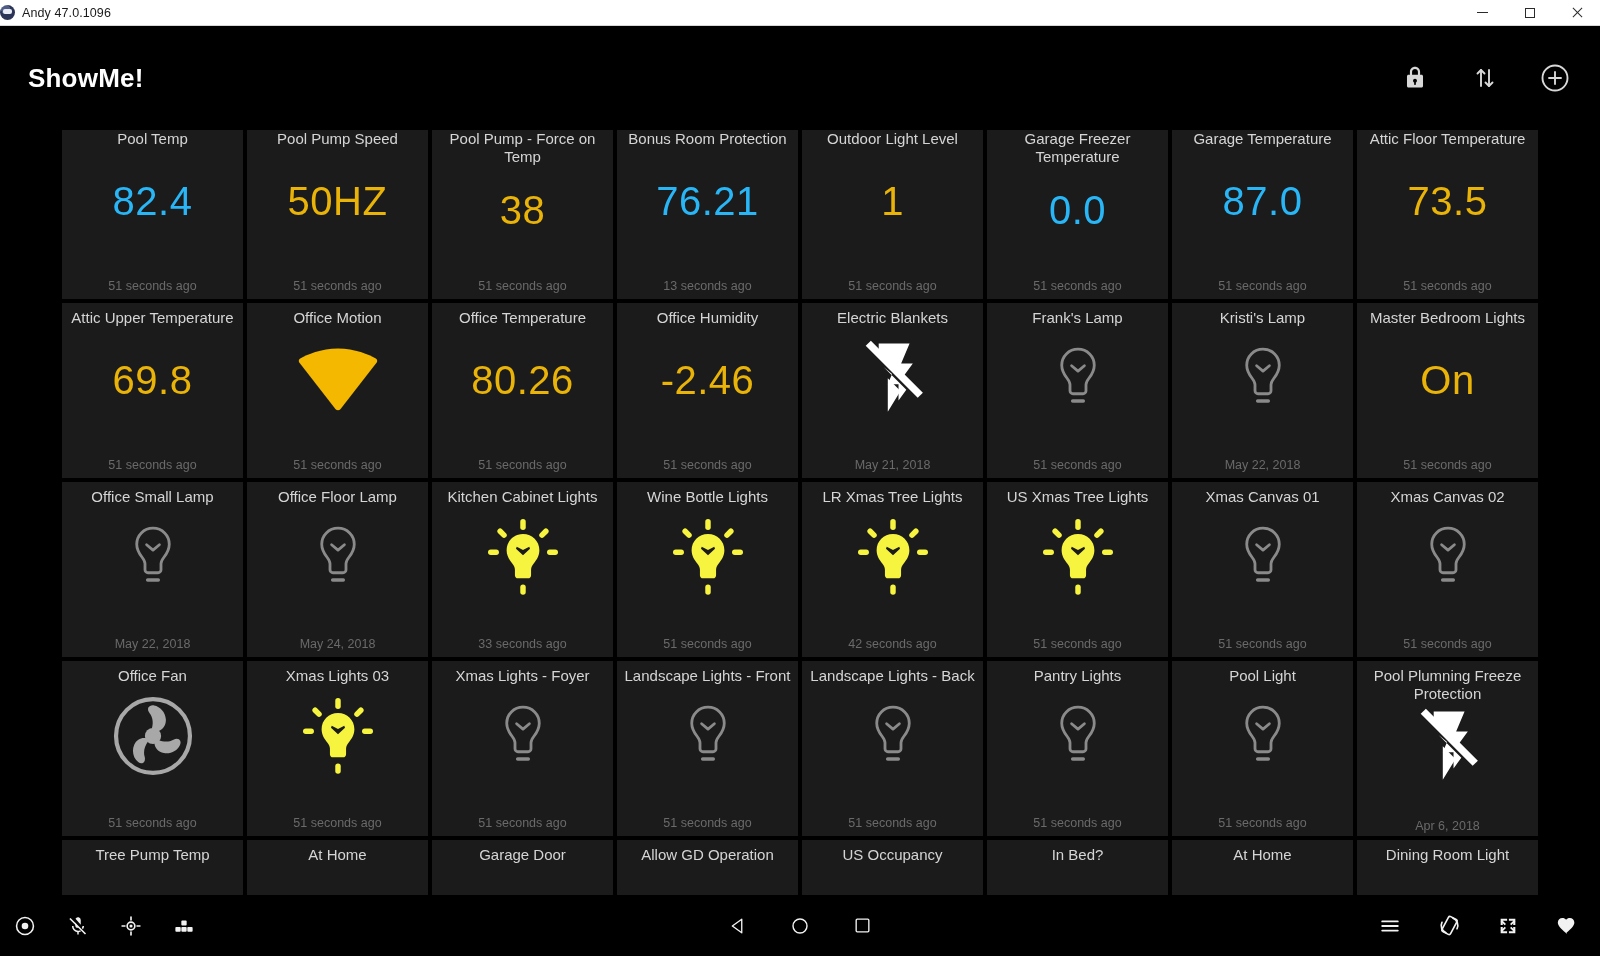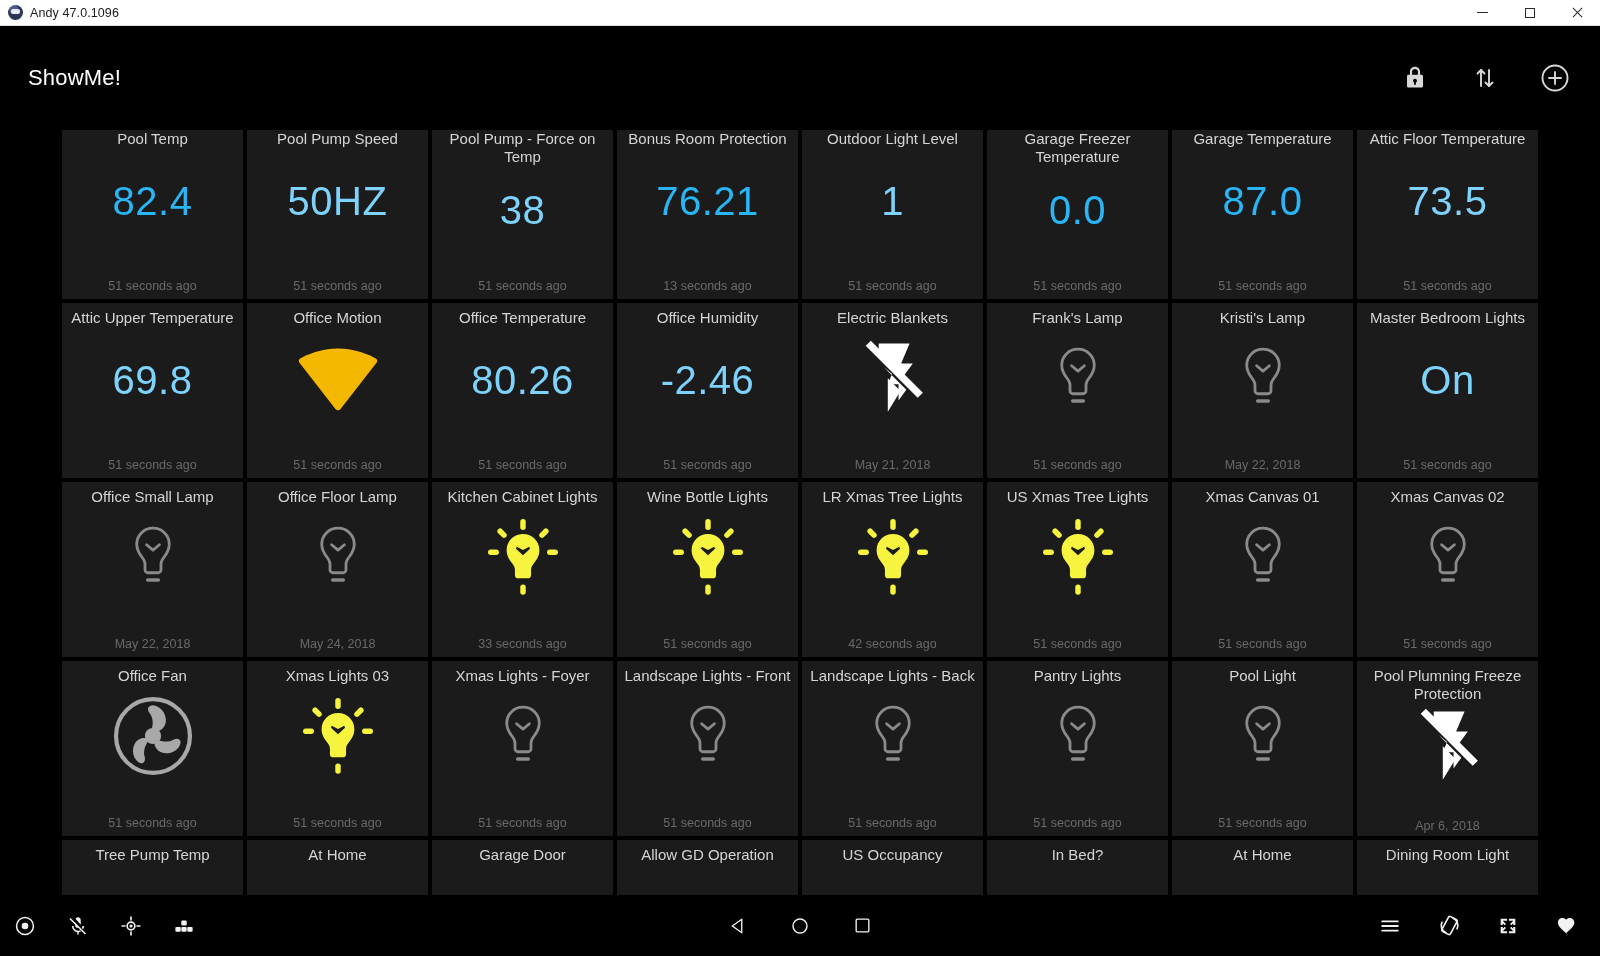--- a/index.html
+++ b/index.html
@@ -10,21 +10,21 @@
     overflow: hidden;
   }
 
   
   .titlebar {
     height: 26px; width: 100%;
     background: #ffffff;
     display: flex; align-items: center;
     border-bottom: 1px solid #d8d8d8;
   }
-  .tb-left { display: flex; align-items: center; gap: 7px; padding-left: 8px; flex: 1; }
+  .tb-left { display: flex; align-items: center; gap: 7px; flex: 1; }
   .tb-appicon {
     width: 15px; height: 15px; border-radius: 50%;
     background: radial-gradient(circle at 38% 30%, #4f5d86 0 32%, #2c3557 33% 100%);
     position: relative;
   }
   .tb-appicon:after {
     content: ""; position: absolute; left: 3px; top: 4px;
     width: 9px; height: 5px; border-radius: 2px;
     background: #e9ecf5;
   }
@@ -46,21 +46,21 @@
   .gl-close:after  { transform: rotate(-45deg); }
 
   
   .app-header {
     height: 104px; width: 100%;
     background: #000;
     display: flex; align-items: center;
     padding: 0 28px 0 28px;
   }
   .app-title {
-    font-size: 22px; font-weight: normal; color: #ffffff;
+    font-size: 26px; font-weight: bold; color: #ffffff;
     letter-spacing: .2px;
   }
   .header-actions { margin-left: auto; display: flex; align-items: center; gap: 36px; }
   .hdr-icon {
     width: 34px; height: 34px;
     display: flex; align-items: center; justify-content: center;
     color: #d8d8d8;
   }
 
   
@@ -91,21 +91,21 @@
     text-align: center; line-height: 18px;
     width: 100%;
     padding: 0 2px;
   }
   .tile-body {
     flex: 1;
     display: flex; align-items: center; justify-content: center;
     width: 100%;
   }
   .tile-value {
-    font-size: 40px; color: #7dd3fc; font-weight: 400;
+    font-size: 40px; color: #eab308; font-weight: 400;
     line-height: 1; letter-spacing: .5px;
   }
   .tile-value.blue { color: #29b6f6; }
   .tile-ts {
     font-size: 12.5px; color: #6a6a6a;
     padding-bottom: 2px;
     margin-top: 26px;
   }
 
   

